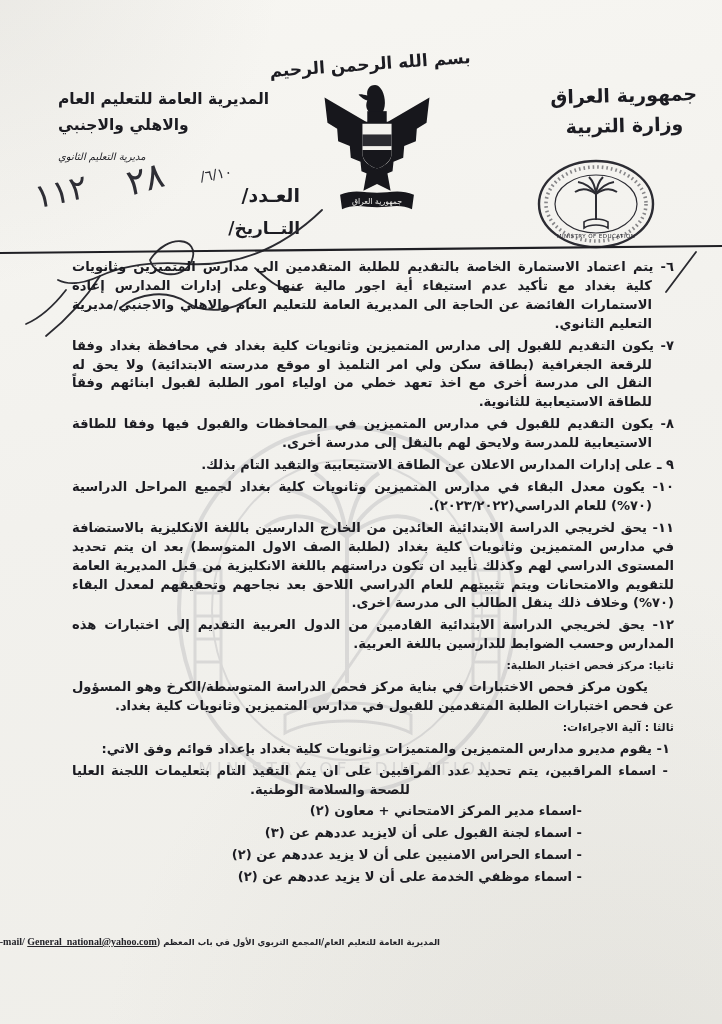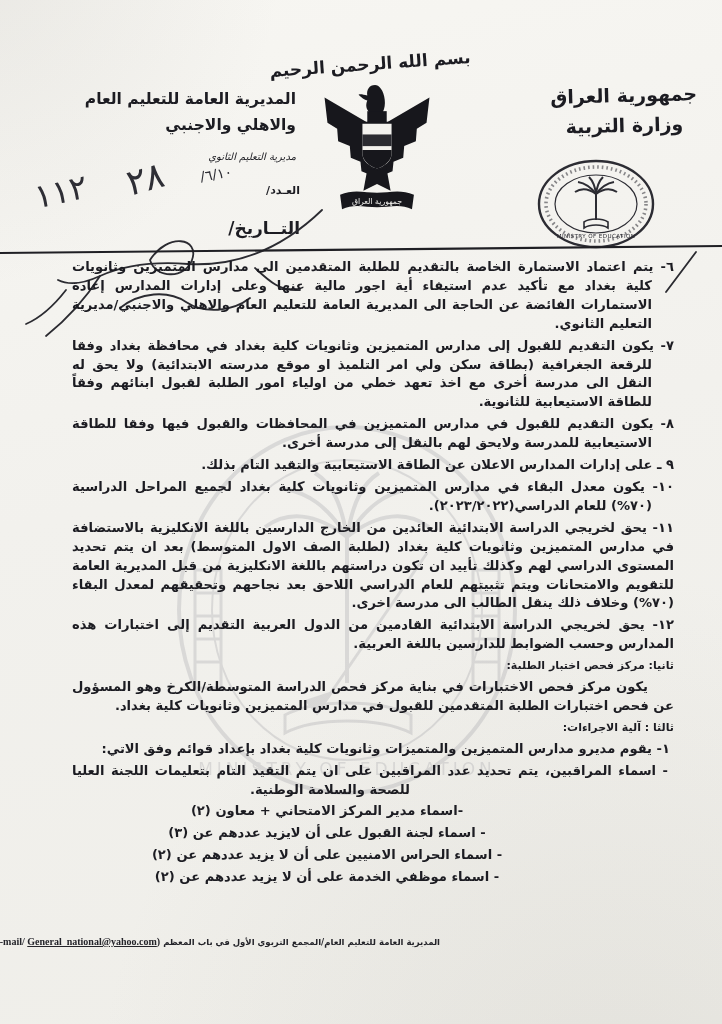--- a/index.html
+++ b/index.html
@@ -12,42 +12,42 @@
           linear-gradient(168deg,#f7f6f2 0%,#f2f1ed 45%,#efeee9 100%);}
   .abs{position:absolute;}
   .ar{direction:rtl;unicode-bidi:isolate;}
   .ink{color:#1c1c22;}
 
   
   #bismillah{left:242px;top:54px;width:256px;text-align:center;font-size:17px;font-weight:700;
              transform:rotate(-4deg);letter-spacing:.5px;}
   #hdr-right{left:538px;top:80px;width:172px;text-align:center;font-weight:700;font-size:19px;
              line-height:30px;transform:rotate(-1.5deg);}
-  #hdr-left{left:58px;top:86px;width:238px;text-align:right;font-weight:700;font-size:15.5px;line-height:26px;}
+  #hdr-left{left:58px;top:86px;width:238px;text-align:left;font-weight:700;font-size:15.5px;line-height:26px;}
   #hdr-left .sub{font-size:10px;font-weight:400;font-style:italic;margin-top:6px;letter-spacing:.5px;}
-  #ref-number{left:236px;top:184px;width:64px;text-align:right;font-weight:700;font-size:11px;}
+  #ref-number{left:236px;top:184px;width:64px;text-align:right;font-weight:700;font-size:19px;}
   #ref-date{left:228px;top:218px;width:72px;text-align:right;font-weight:700;font-size:17px;}
 
   
   .hand{color:#2e2e35;font-weight:400;}
   #hw-date{left:200px;top:166px;font-size:14px;transform:rotate(-9deg);direction:ltr;unicode-bidi:bidi-override;}
   #hw-num-a{left:126px;top:158px;font-size:36px;transform:rotate(-16deg) skewX(-6deg);}
   #hw-num-b{left:34px;top:172px;font-size:33px;transform:rotate(-13deg) skewX(-4deg);}
 
   
   #body-text{left:72px;top:258px;width:602px;font-size:13.1px;font-weight:700;line-height:18.9px;
              text-align:justify;color:#1c1c22;}
   #body-text p{margin:0 0 3px 0;}
   p.it{padding-right:22px;text-indent:-22px;}
   p.fl{padding-right:0;}
   .sec-head{font-size:11px;font-weight:700;margin:3px 0 2px 0 !important;text-align:right;}
   #sec2-par{text-indent:26px;}
   #proc-intro{margin-right:4px !important;}
   p.sub1{margin-right:6px !important;padding-right:258px;text-indent:-258px;}
-  p.sub2{margin-right:92px !important;text-align:center;}
+  p.sub2{margin-right:92px !important;text-align:right;}
 
   
   #footer{left:48px;top:936px;width:392px;font-size:8.5px;white-space:nowrap;color:#24242a;font-weight:700;}
   #footer .email{font-family:"Liberation Serif",serif;font-size:10px;direction:ltr;unicode-bidi:embed;}
   #footer .email u{text-decoration:underline;}
 
   svg{display:block;}
   #rule-svg,#sig-svg{pointer-events:none;}
 </style>
 </head>

